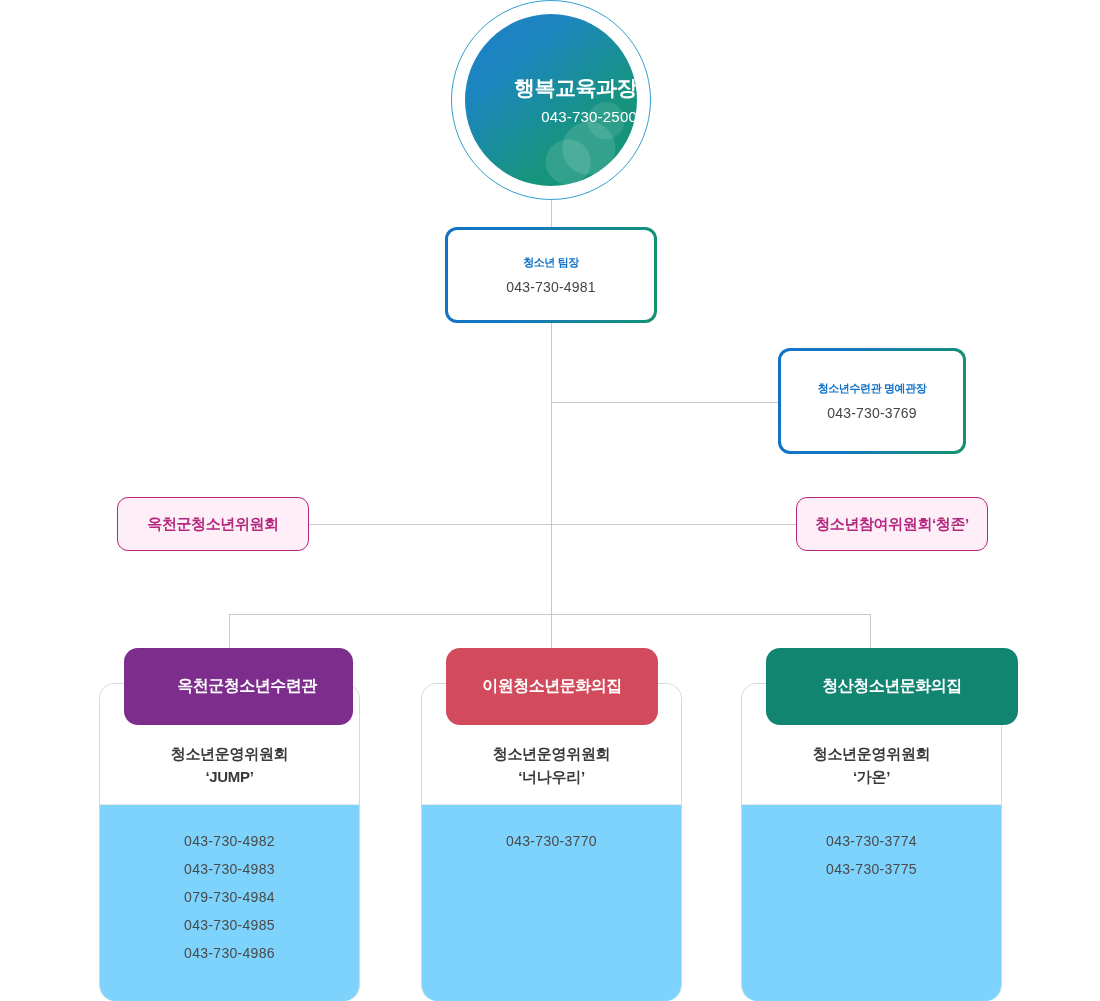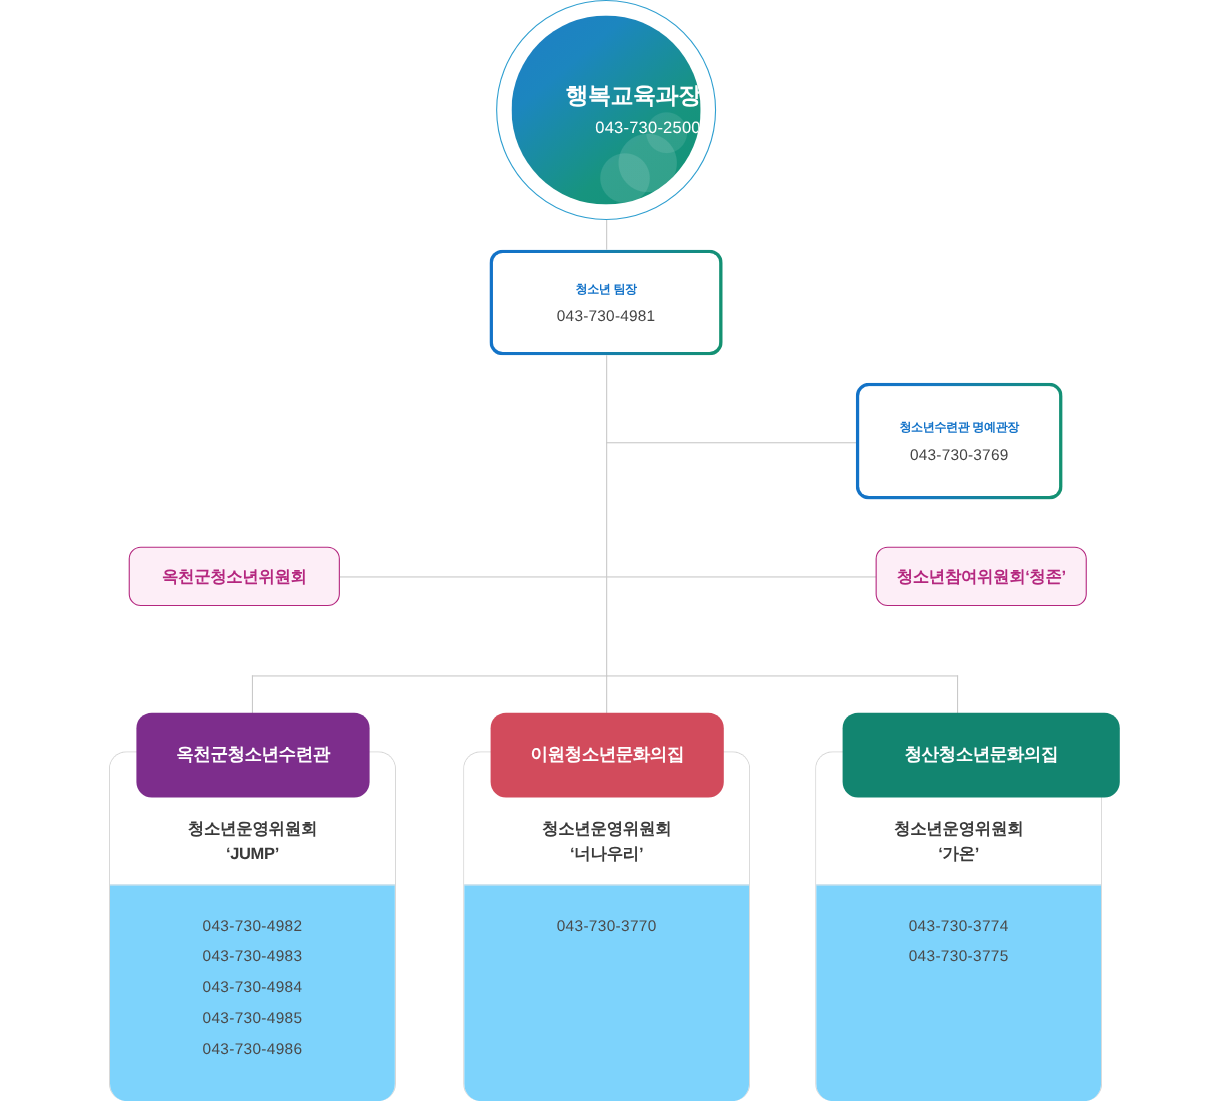--- a/index.html
+++ b/index.html
@@ -186,21 +186,21 @@
     color: #ffffff;
     font-size: 16px;
     font-weight: bold;
     letter-spacing: -0.5px;
   }
 
   #card-1 { left: 99px; }
   #card-2 { left: 421px; }
   #card-3 { left: 741px; }
 
-  #card-header-1 { left: 124px; width: 212px; background: #7d2d8c; }
+  #card-header-1 { left: 124px; width: 212px; background: #7d2d8c; padding-left: 17px; }
   #card-header-2 { left: 446px; width: 212px; background: #d24b5c; }
   #card-header-3 { left: 766px; width: 252px; background: #128570; }
 </style>
 </head>
 <body>
 
 <div id="org-chart">
 
   <div class="line v" style="left:551px; top:200px; height:27px;"></div>
   <div class="line v" style="left:551px; top:323px; height:292px;"></div>
@@ -238,21 +238,21 @@
   <div class="card" id="card-1">
     <div class="card-upper">
       <div class="card-committee">
         <div>청소년운영위원회</div>
         <div>‘JUMP’</div>
       </div>
     </div>
     <div class="card-lower">
       <div class="card-phone">043-730-4982</div>
       <div class="card-phone">043-730-4983</div>
-      <div class="card-phone">043-730-4984</div>
+      <div class="card-phone">079-730-4984</div>
       <div class="card-phone">043-730-4985</div>
       <div class="card-phone">043-730-4986</div>
     </div>
   </div>
   <div class="card-header" id="card-header-1">
     <span class="card-header-label">옥천군청소년수련관</span>
   </div>
 
   <div class="card" id="card-2">
     <div class="card-upper">

